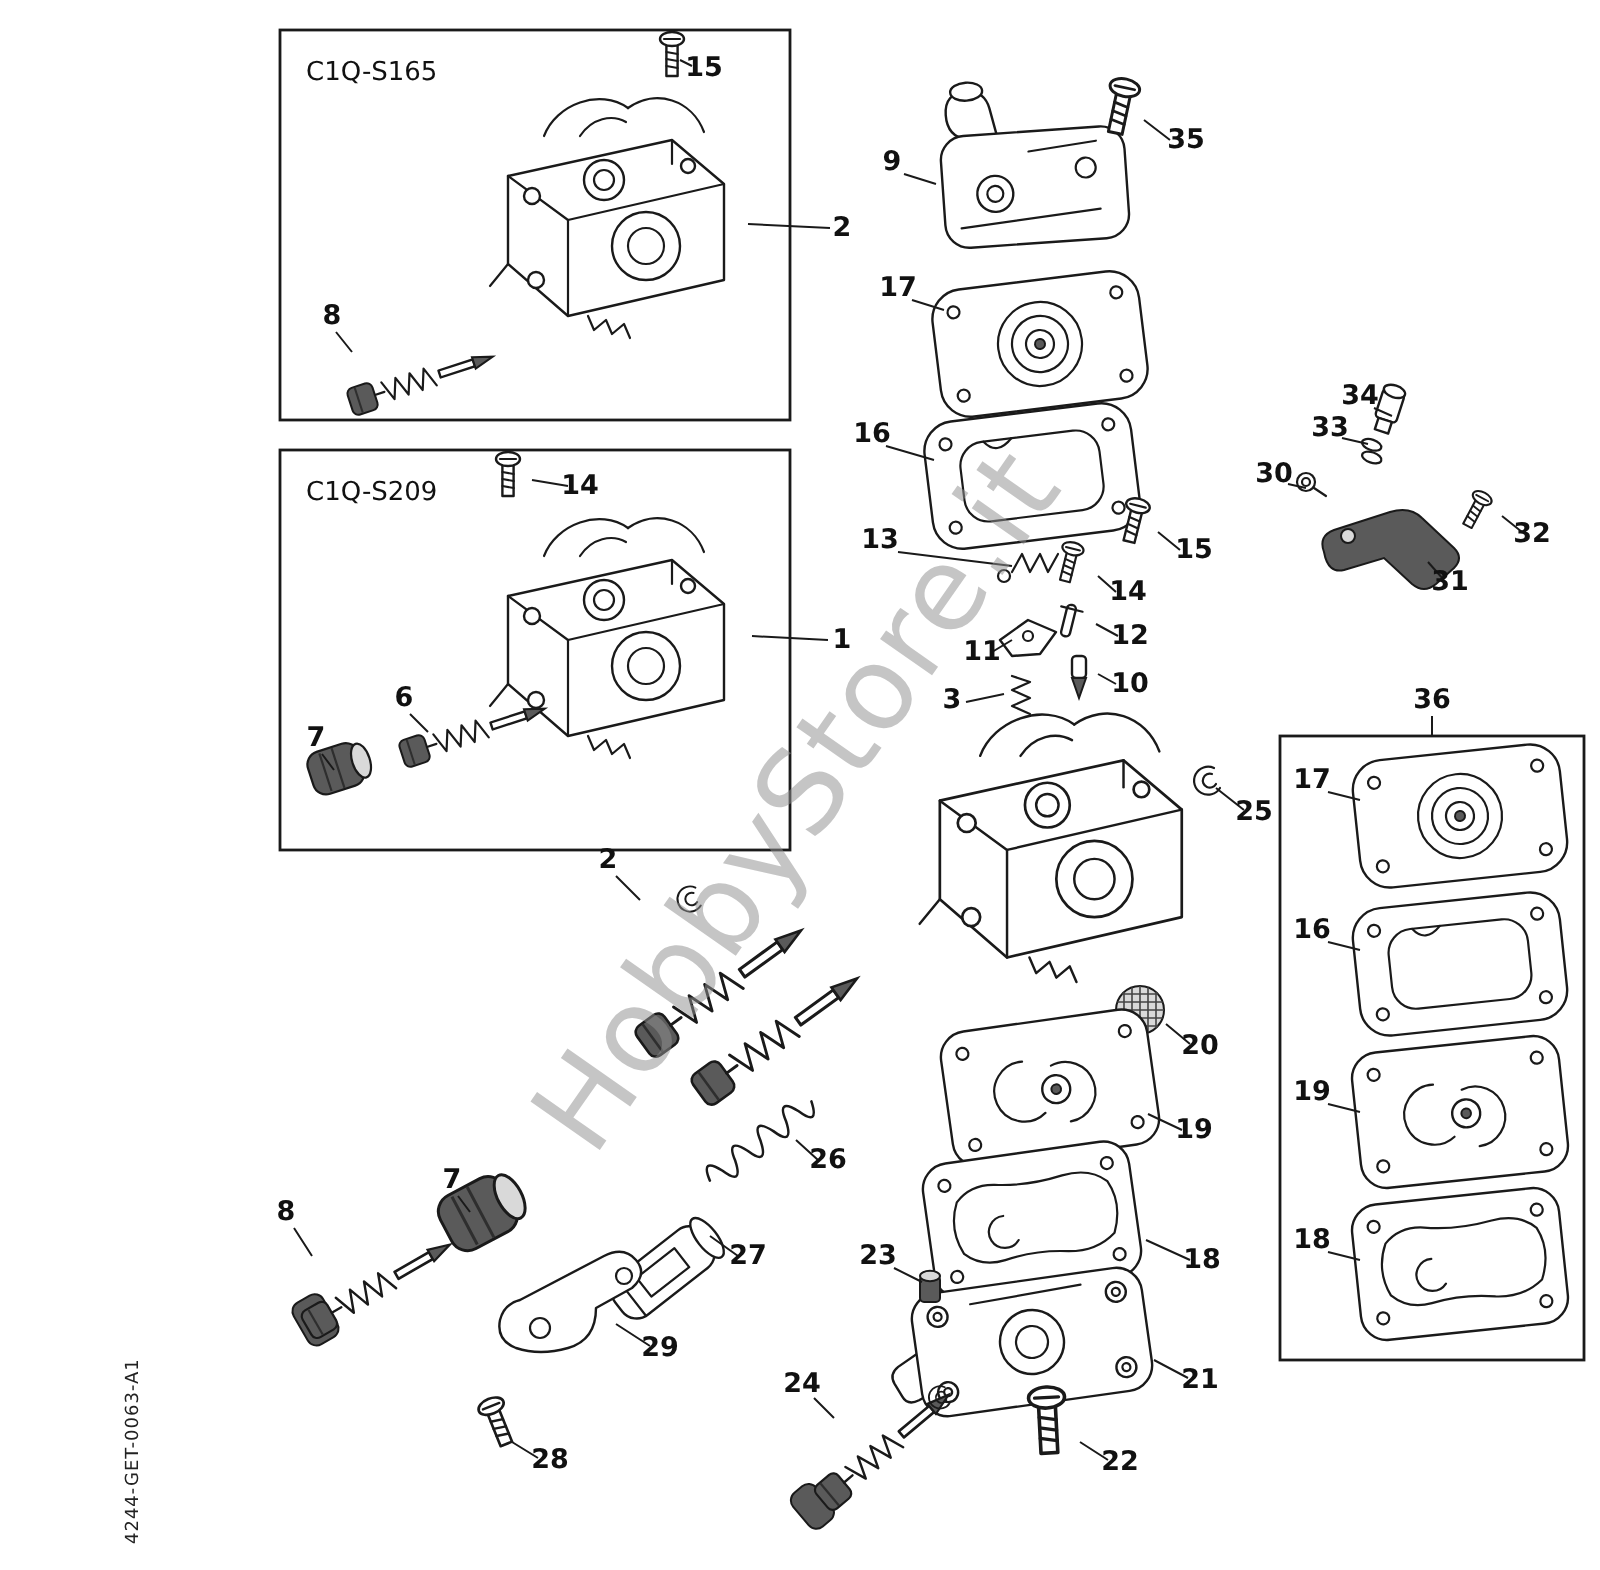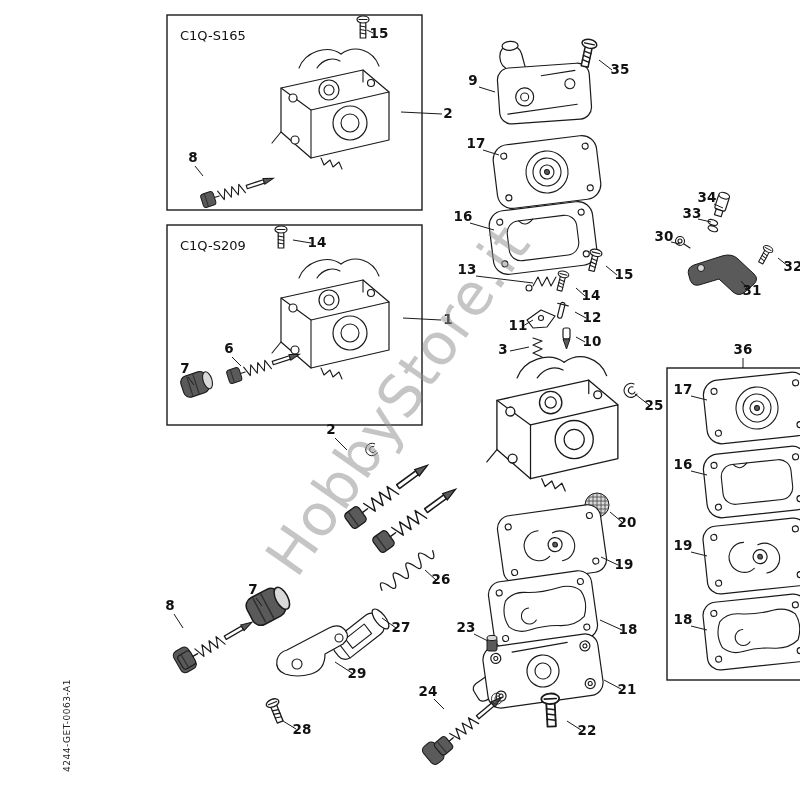--- a/index.html
+++ b/index.html
@@ -1,17 +1,17 @@
 <!DOCTYPE html>
 <html><head>
 <meta charset="utf-8">
 <style>
   * { margin:0; padding:0; box-sizing:border-box; }
   html,body { background:#ffffff; font-family:"DejaVu Sans", sans-serif; }
-  .stage { position:relative; width:800px; height:785px; background:#ffffff; overflow:hidden;padding-left:27px; }
+  .stage { position:relative; width:800px; height:785px; background:#ffffff; overflow:hidden; }
 
   
   .ln { fill:none; stroke:#1a1a1a; stroke-width:1.1; stroke-linecap:round; stroke-linejoin:round; }
   .pt { fill:#ffffff; stroke:#1a1a1a; stroke-width:1.2; stroke-linejoin:round; }
   .dk { fill:#5a5a5a; stroke:#1a1a1a; stroke-width:1; }
   .lt { fill:#d9d9d9; stroke:#1a1a1a; stroke-width:1; }
   .inset { fill:none; stroke:#1a1a1a; stroke-width:1.4; }
   .leader { fill:none; stroke:#1a1a1a; stroke-width:1; }
   .mesh { fill:none; stroke:#444; stroke-width:0.8; }
 

